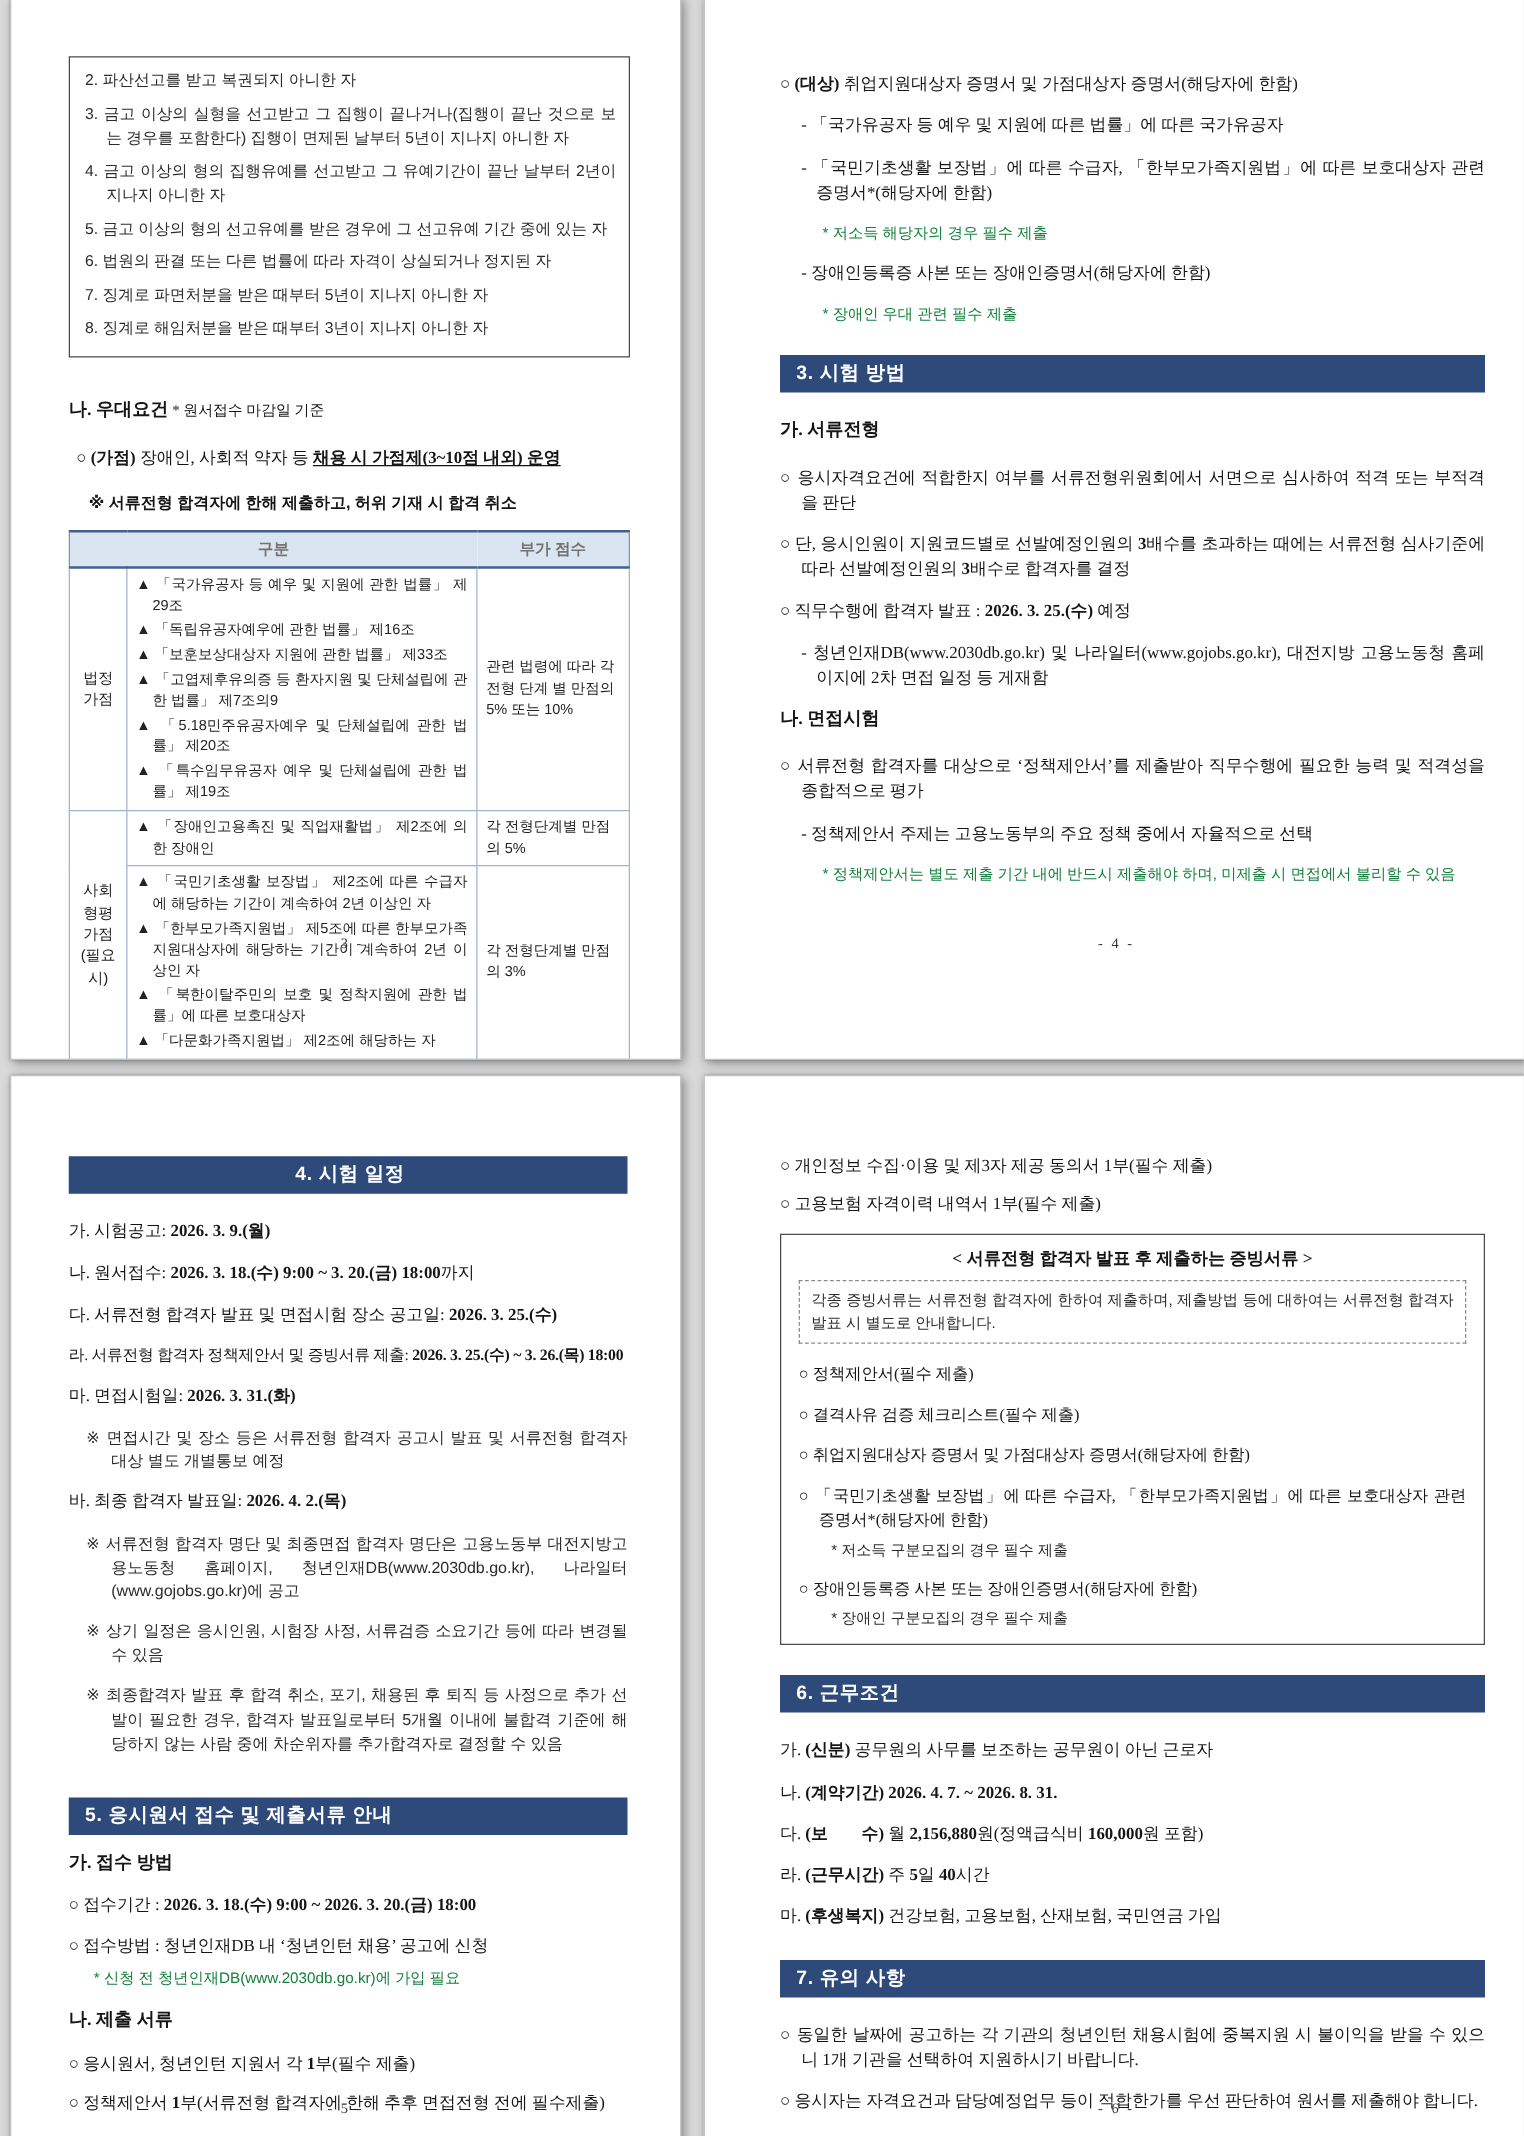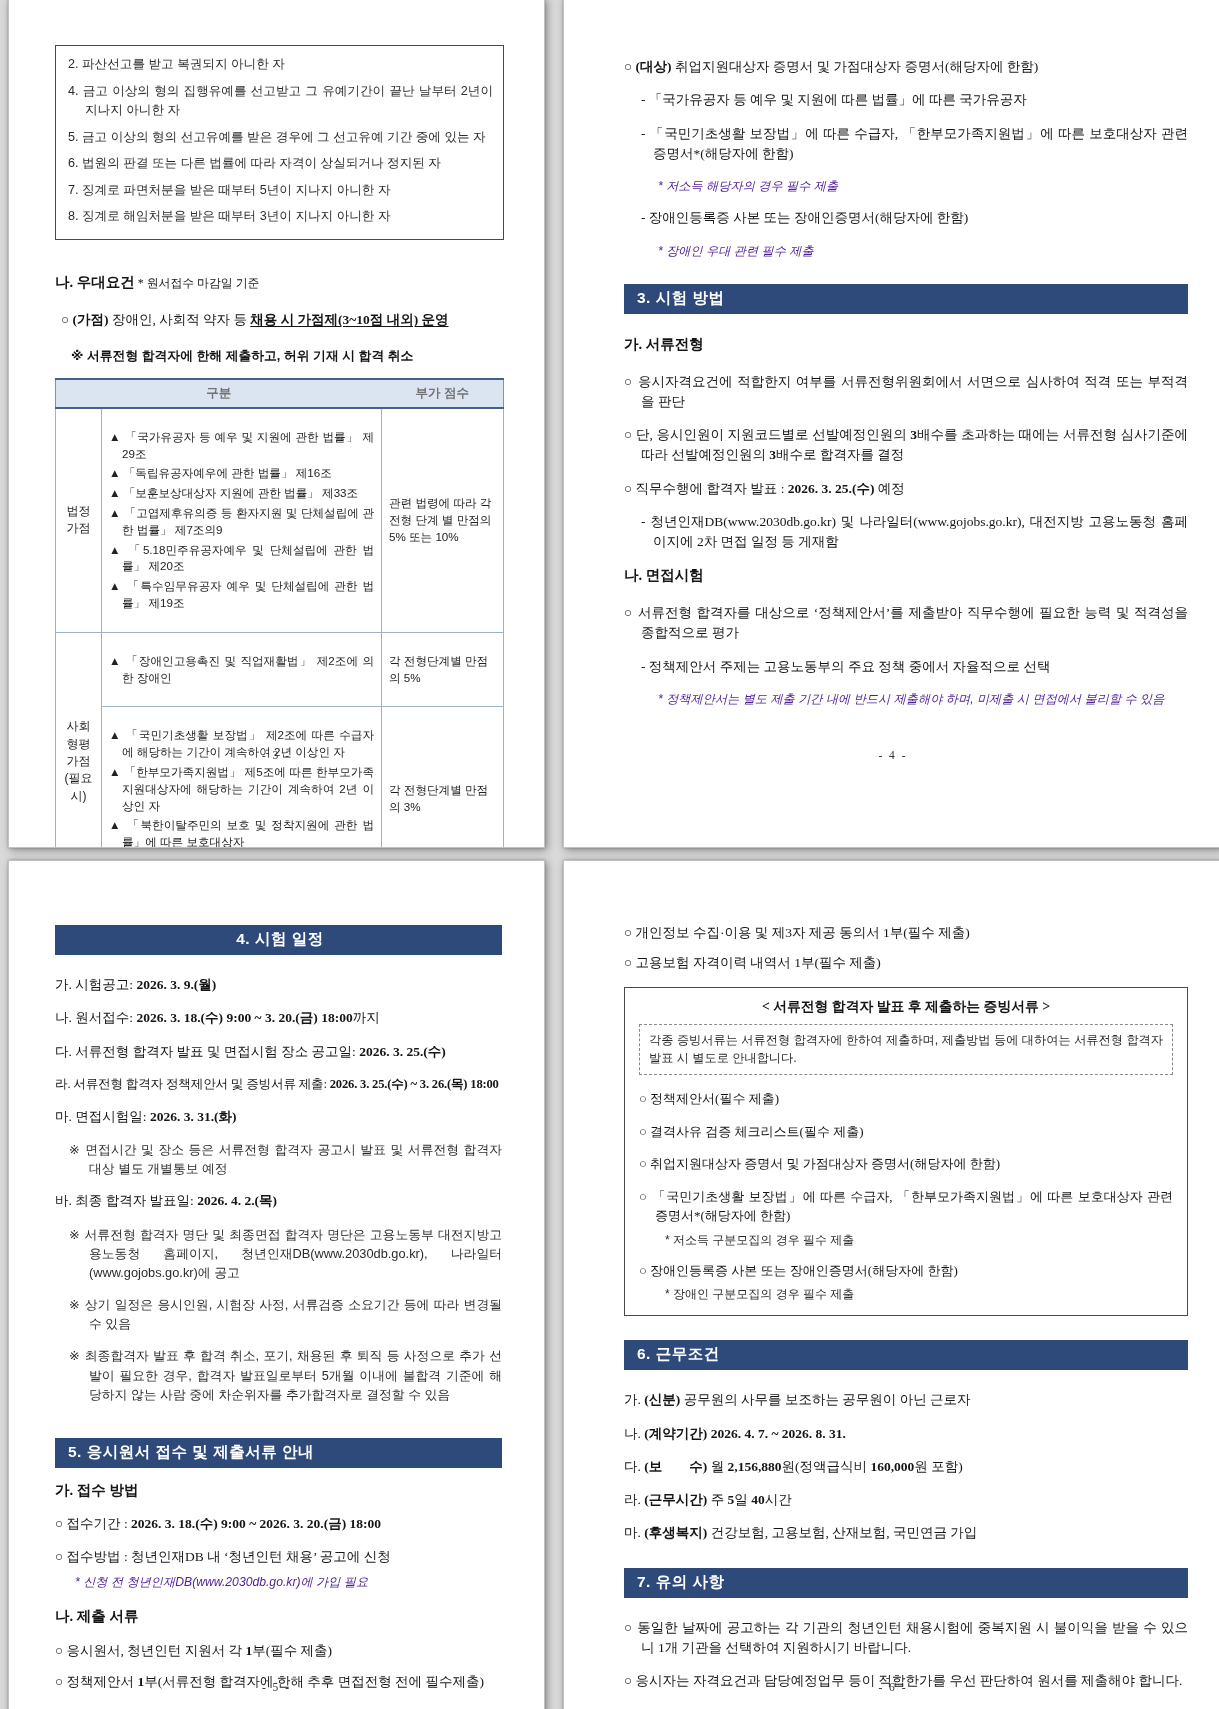--- a/index.html
+++ b/index.html
@@ -31,39 +31,39 @@
     padding-left:17px; text-indent:-17px; text-align:justify;
   }
   .h-udae{ font-size:14.5px; margin:0 0 17px; }
   .gajeom{ margin-left:6px; margin-bottom:15px; }
   .chk-note{ margin-left:16px; margin-bottom:13px; font-size:12.8px; }
   .bonus-table{ border-collapse:collapse; width:100%; font-family:"Liberation Sans","DejaVu Sans",sans-serif; }
   .bonus-table th{
     background:var(--thead); font-size:12.5px; font-weight:700; padding:5px 4px;
     border-top:2px solid #44618e; border-bottom:2px solid #44618e; color:#737373;
   }
-  .bonus-table td{ border:1px solid #9fb3cd; padding:20px 7px; font-size:11.6px; line-height:1.45; color:#222; }
+  .bonus-table td{ border:1px solid #9fb3cd; padding:5px 7px; font-size:11.6px; line-height:1.45; color:#222; }
   .bonus-table{ border:1px solid #7d95b5; }
   .bonus-table td.lbl{ width:46px; text-align:center; vertical-align:middle; padding:19px 3px; font-size:12px; }
   .bonus-table td.score{ width:122px; vertical-align:middle; }
   .ti{ padding-left:13px; text-indent:-13px; margin-bottom:3px; text-align:justify; }
   .ti:last-child{ margin-bottom:0; }
 
   
   .band{
     background:var(--accent); color:#fff; font-family:"Liberation Sans","DejaVu Sans",sans-serif;
     font-weight:700; font-size:15.5px; letter-spacing:.5px; padding:4px 10px 5px 13px;
     margin:24px 0 20px;
   }
   .band.first{ margin-top:0;text-align:center; }
 
   
   .li-circle{ padding-left:17px; text-indent:-17px; }
   .li-dash{ padding-left:12px; text-indent:-12px; margin-left:17px; }
-  .li-star{ margin-left:34px; font-family:"Liberation Sans","DejaVu Sans",sans-serif; font-size:12.2px; color:#4c1d95;font-style:italic; }
+  .li-star{ margin-left:34px; font-family:"Liberation Sans","DejaVu Sans",sans-serif; font-size:12.2px; color:#15803d; }
   .li-kana{ padding-left:26px; text-indent:-26px; }
   .li-note{ margin-left:14px; padding-left:20px; text-indent:-20px;
     font-family:"Liberation Sans","DejaVu Sans",sans-serif; font-size:12.8px; color:#2b2b2b; }
   .h-kana{ font-size:14.5px; font-weight:700; margin:6px 0 16px; }
   .tight{ font-size:12.6px; letter-spacing:-.2px; }
 
   
   .ev-box{ border:1.5px solid #4a4a4a; padding:10px 14px 12px; margin:4px 0 22px; }
   .ev-title{ text-align:center; font-weight:700; font-size:13.8px; margin-bottom:8px; }
   .ev-notice{ border:1px dashed #8a8a8a; padding:6px 9px; font-family:"Liberation Sans","DejaVu Sans",sans-serif;
@@ -77,20 +77,21 @@
     font-size:11.5px; letter-spacing:2px; color:#333;
   }
   .ft-top{ bottom:86px; } .ft-bottom{ bottom:26px; }
 </style>
 </head>
 <body>
 
 <section class="page" id="page3">
   <div class="dq-box">
     <p class="dq-item">2. 파산선고를 받고 복권되지 아니한 자</p>
+    <p class="dq-item">3. 금고 이상의 실형을 선고받고 그 집행이 끝나거나(집행이 끝난 것으로 보는 경우를 포함한다) 집행이 면제된 날부터 5년이 지나지 아니한 자</p>
     <p class="dq-item">4. 금고 이상의 형의 집행유예를 선고받고 그 유예기간이 끝난 날부터 2년이 지나지 아니한 자</p>
     <p class="dq-item">5. 금고 이상의 형의 선고유예를 받은 경우에 그 선고유예 기간 중에 있는 자</p>
     <p class="dq-item">6. 법원의 판결 또는 다른 법률에 따라 자격이 상실되거나 정지된 자</p>
     <p class="dq-item">7. 징계로 파면처분을 받은 때부터 5년이 지나지 아니한 자</p>
     <p class="dq-item">8. 징계로 해임처분을 받은 때부터 3년이 지나지 아니한 자</p>
   </div>
   <p class="line h-udae"><span class="rb">나. 우대요건</span><span class="rs">   * 원서접수 마감일 기준</span></p>
   <p class="line gajeom li-circle"><span>○ </span><span class="rb">(가점)</span><span> 장애인, 사회적 약자 등 </span><span class="rb ru">채용 시 가점제(3~10점 내외) 운영</span></p>
   <p class="line chk-note sans"><span class="rb">※ 서류전형 합격자에 한해 제출하고, 허위 기재 시 합격 취소</span></p>
 

